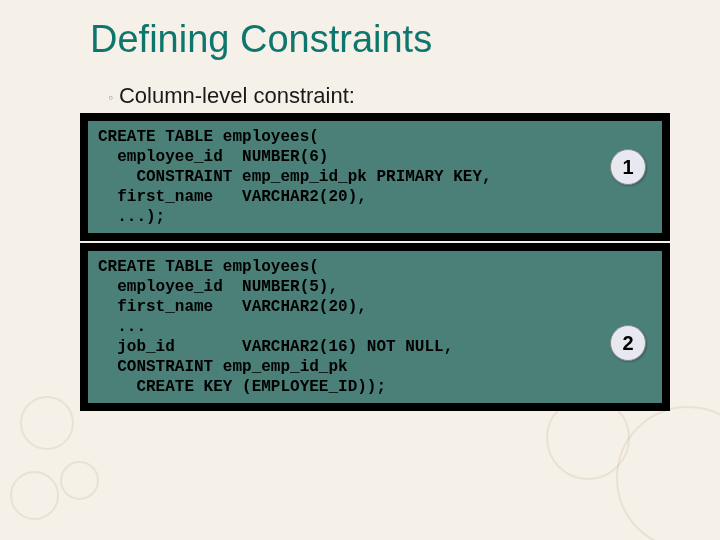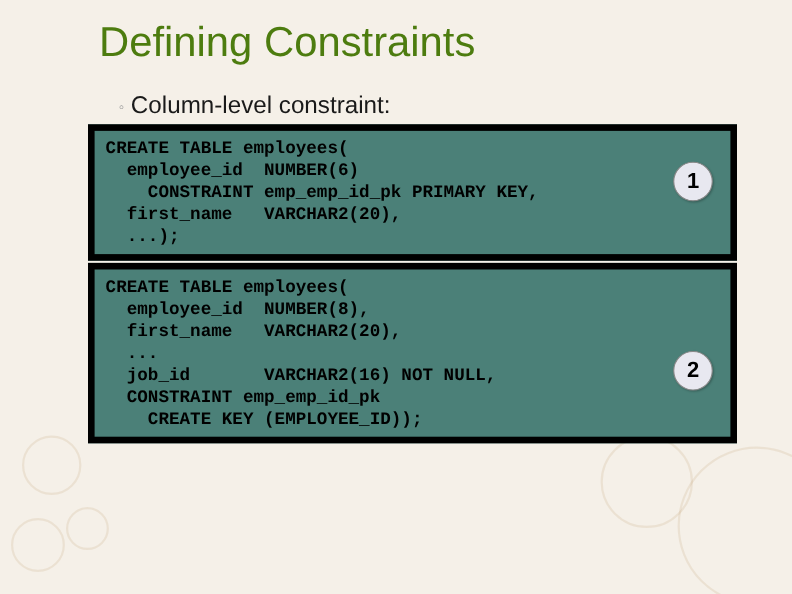--- a/index.html
+++ b/index.html
@@ -24,37 +24,37 @@
   .c5 { width: 35px; height: 35px; left: 60px; bottom: 40px; }
 
   .content {
     position: relative;
     padding: 18px 30px 0 80px;
   }
   h1 {
     font-size: 38px;
     font-weight: normal;
     margin: 0 0 22px 10px;
-    color: #4d7c0f;
+    color: #0f766e;
   }
   .sub {
     font-size: 22px;
     color: #1a1a1a;
     margin: 16px 0 4px 28px;
   }
   .sub .diamond {
     color: #9c9c9c;
     font-size: 14px;
     margin-right: 6px;
     vertical-align: middle;
   }
   .codebox {
     position: relative;
     background: #4b8078;
-    border: 6px solid #000000;
+    border: 8px solid #000000;
     color: #000;
     font-family: "Courier New", monospace;
     font-weight: bold;
     font-size: 16px;
     line-height: 1.25;
     padding: 6px 10px 6px 10px;
     margin: 0 20px 2px 0;
     white-space: pre;
   }
   .badge {
@@ -94,19 +94,19 @@
   </div>
 
   <div class="codebox"><span>CREATE TABLE employees(</span>
 <span>  employee_id  NUMBER(6)</span>
 <span>    CONSTRAINT emp_emp_id_pk PRIMARY KEY,</span>
 <span>  first_name   VARCHAR2(20),</span>
 <span>  ...);</span><div class="badge b1">1</div></div>
 
 
   <div class="codebox"><span>CREATE TABLE employees(</span>
-<span>  employee_id  NUMBER(8),</span>
+<span>  employee_id  NUMBER(5),</span>
 <span>  first_name   VARCHAR2(20),</span>
 <span>  ...</span>
 <span>  job_id       VARCHAR2(16) NOT NULL,</span>
 <span>  CONSTRAINT emp_emp_id_pk</span>
 <span>    CREATE KEY (EMPLOYEE_ID));</span><div class="badge b2">2</div></div>
 </div>
 
 </body></html>

